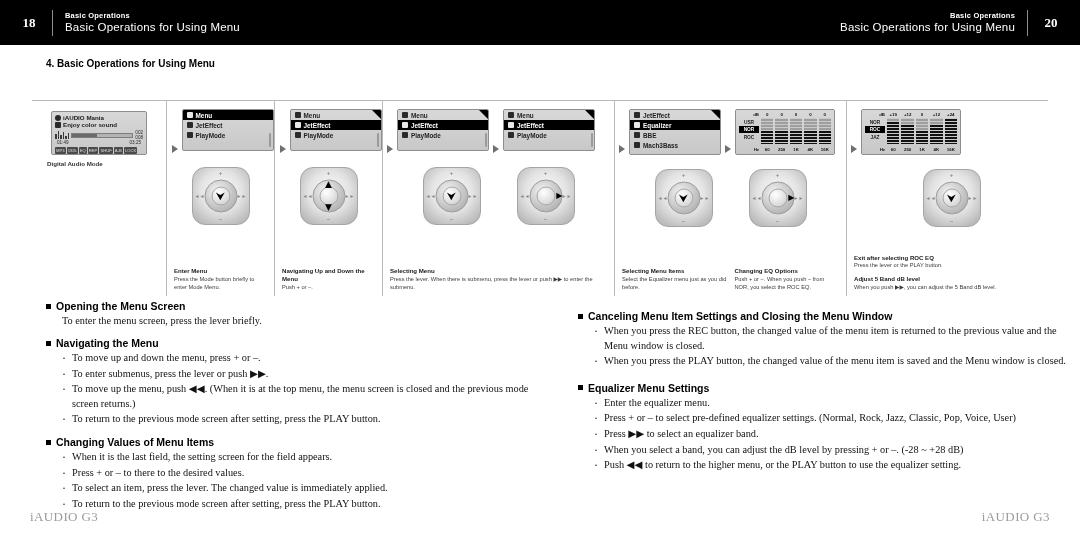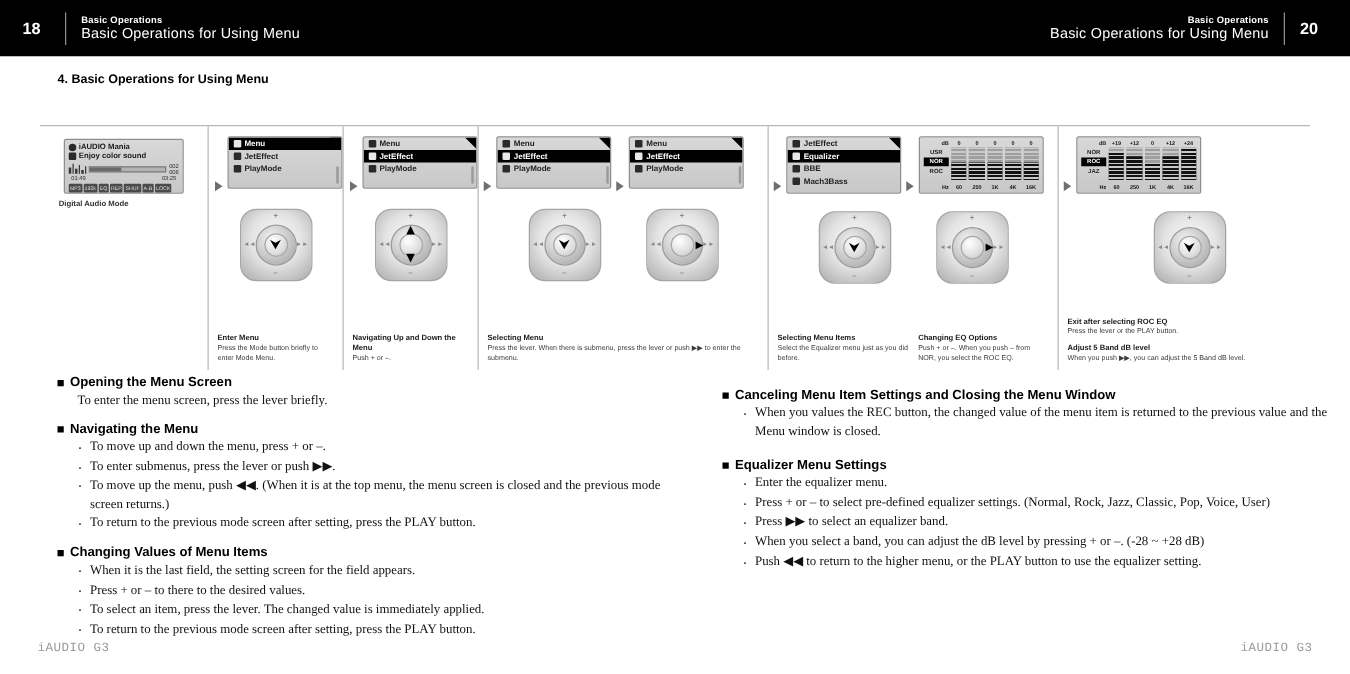--- a/index.html
+++ b/index.html
@@ -14,23 +14,23 @@
   
   .header {
     position: absolute; top: 0; left: 0; width: 1080px; height: 45px;
     background: #000; color: #fff;
     display: flex; align-items: center; justify-content: space-between;
   }
   .hdr-left, .hdr-right { display: flex; align-items: center; }
   .hdr-left { padding-left: 18px; }
   .hdr-right { padding-right: 18px; }
   .pagenum {
-    font-family: Liberation Sans, sans-serif;
+    font-family: Liberation Serif, serif;
     font-size: 13px; font-weight: bold; color: #fff;
-    width: 22px; 
+    width: 22px; text-align: center;
   }
   .hdr-rule { width: 1px; height: 26px; background: #8d8d8d; margin: 0 12px; }
   .hdr-titles { font-family: "Liberation Sans", sans-serif; line-height: 1.25; }
   .hdr-titles.r { text-align: right; }
   .hdr-sub { font-size: 7.5px; font-weight: bold; letter-spacing: .2px; }
   .hdr-main { font-size: 11.5px; letter-spacing: .2px; }
 
   
   .sec-title {
     position: absolute; left: 46px; top: 58px;
@@ -177,21 +177,21 @@
   .plain { font-size:10.3px; color:#111; margin:2px 0 0 16px; line-height:1.36; }
   ul.bl { list-style:none; margin:2px 0 0 16px; }
   ul.bl li { font-size:10.3px; color:#111; line-height:1.42; padding-left:10px;
              position:relative; margin-top:1px; }
   ul.bl li::before { content:"\00B7"; position:absolute; left:0; top:-1px;
                      font-size:12px; color:#111; }
 
   
   .footer { position:absolute; bottom:14px; left:0; width:1080px;
             display:flex; justify-content:space-between; padding:0 30px; }
-  .footer div { font-family:Liberation Mono, monospace; font-size:10px;
+  .footer div { font-family:Liberation Serif, serif; font-size:13px;
                 color:#9a9a9a; letter-spacing:.4px; }
 </style>
 </head>
 <body>
 
 <div class="page">
 
   <div class="header">
     <div class="hdr-left">
       <div class="pagenum">18</div>
@@ -643,21 +643,22 @@
     </ul>
   </div>
 
   <div class="col col-r" style="top:310px">
 
     <div class="h3">
       <span class="sq"></span>
       <span>Canceling Menu Item Settings and Closing the Menu Window</span>
     </div>
     <ul class="bl">
-      <li>When you values the REC button, the changed value of the menu item is returned to the previous value and the Menu window is closed.</li>
+      <li>When you press the REC button, the changed value of the menu item is returned to the previous value and the Menu window is closed.</li>
+      <li>When you press the PLAY button, the changed value of the menu item is saved and the Menu window is closed.</li>
     </ul>
 
     <div class="h3" style="margin-top:13px">
       <span class="sq"></span>
       <span>Equalizer Menu Settings</span>
     </div>
     <ul class="bl">
       <li>Enter the equalizer menu.</li>
       <li>Press + or – to select pre-defined equalizer settings. (Normal, Rock, Jazz, Classic, Pop, Voice, User)</li>
       <li>Press ▶▶ to select an equalizer band.</li>

